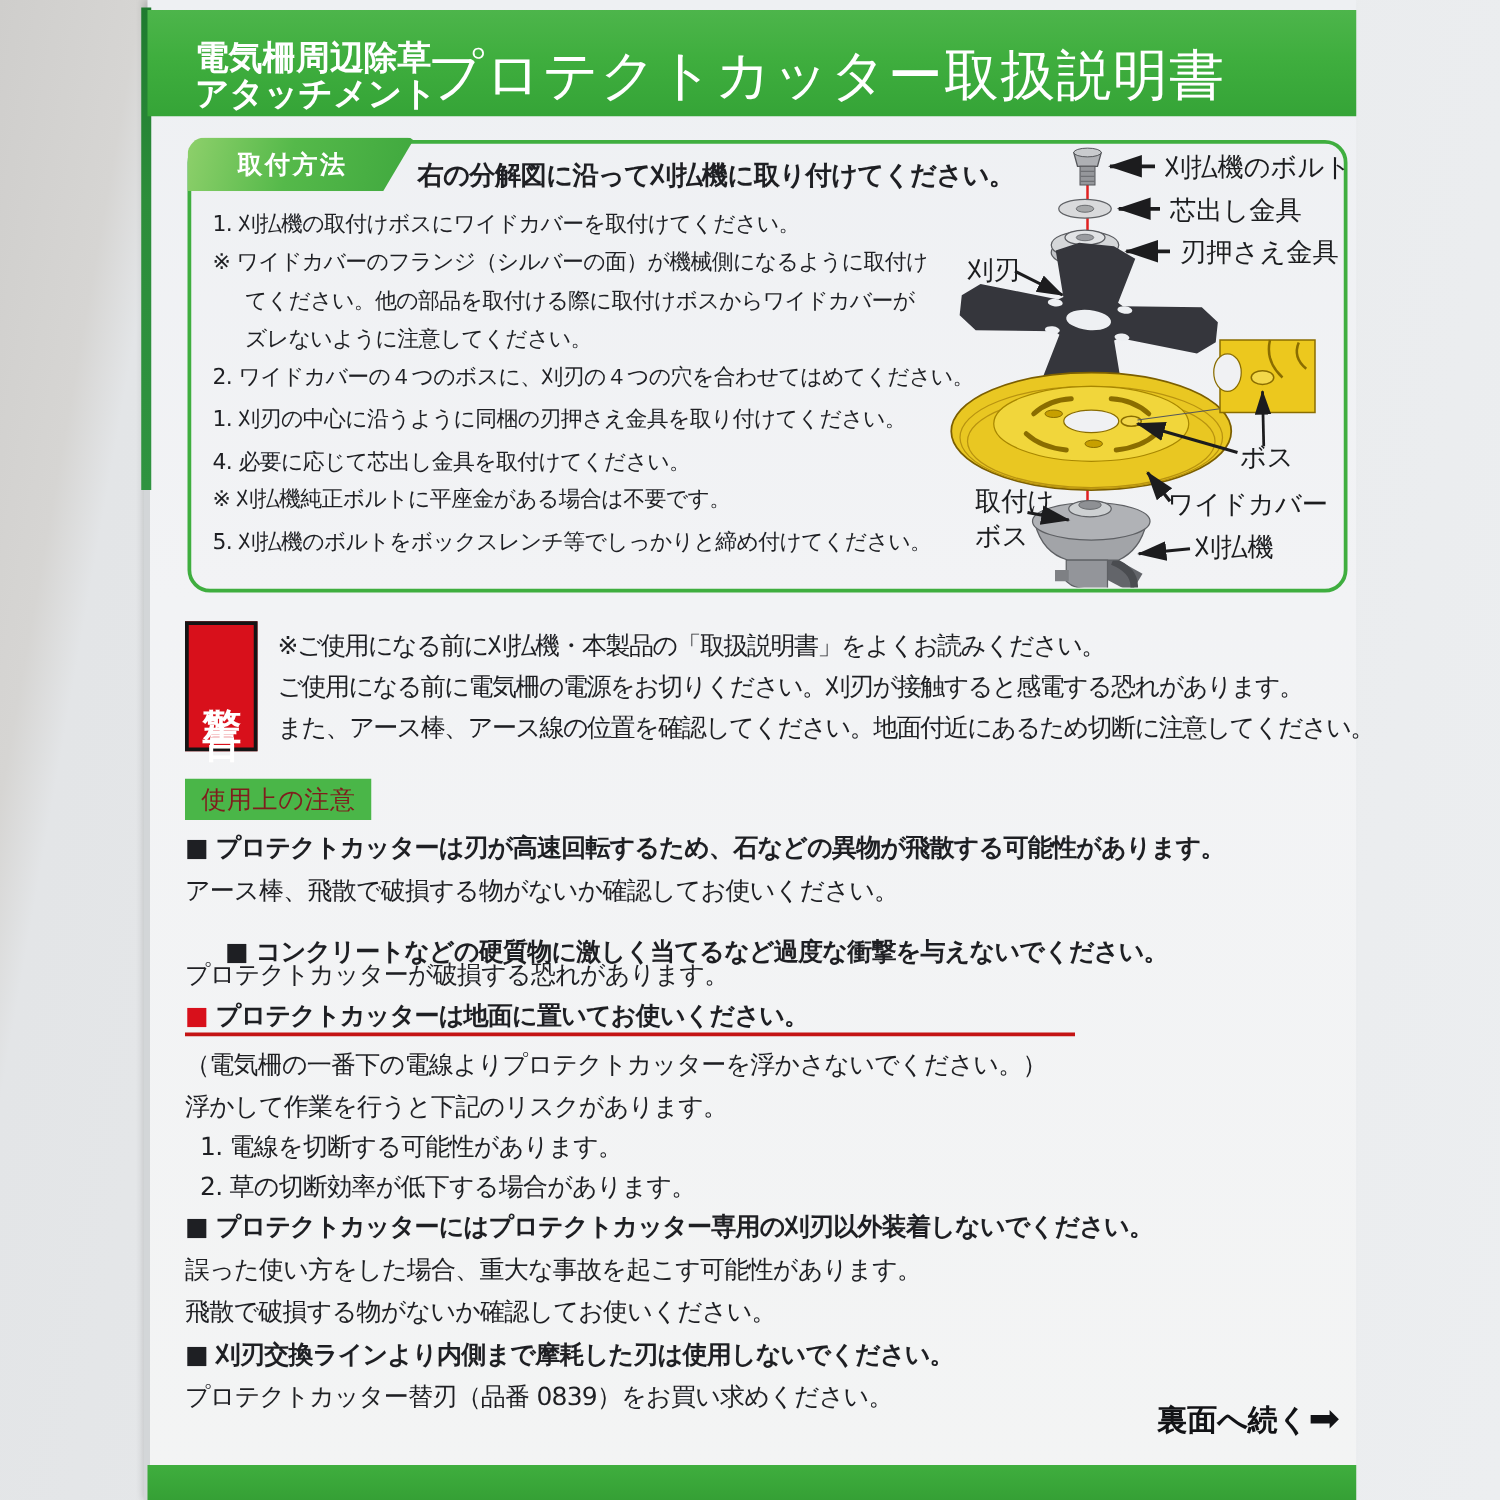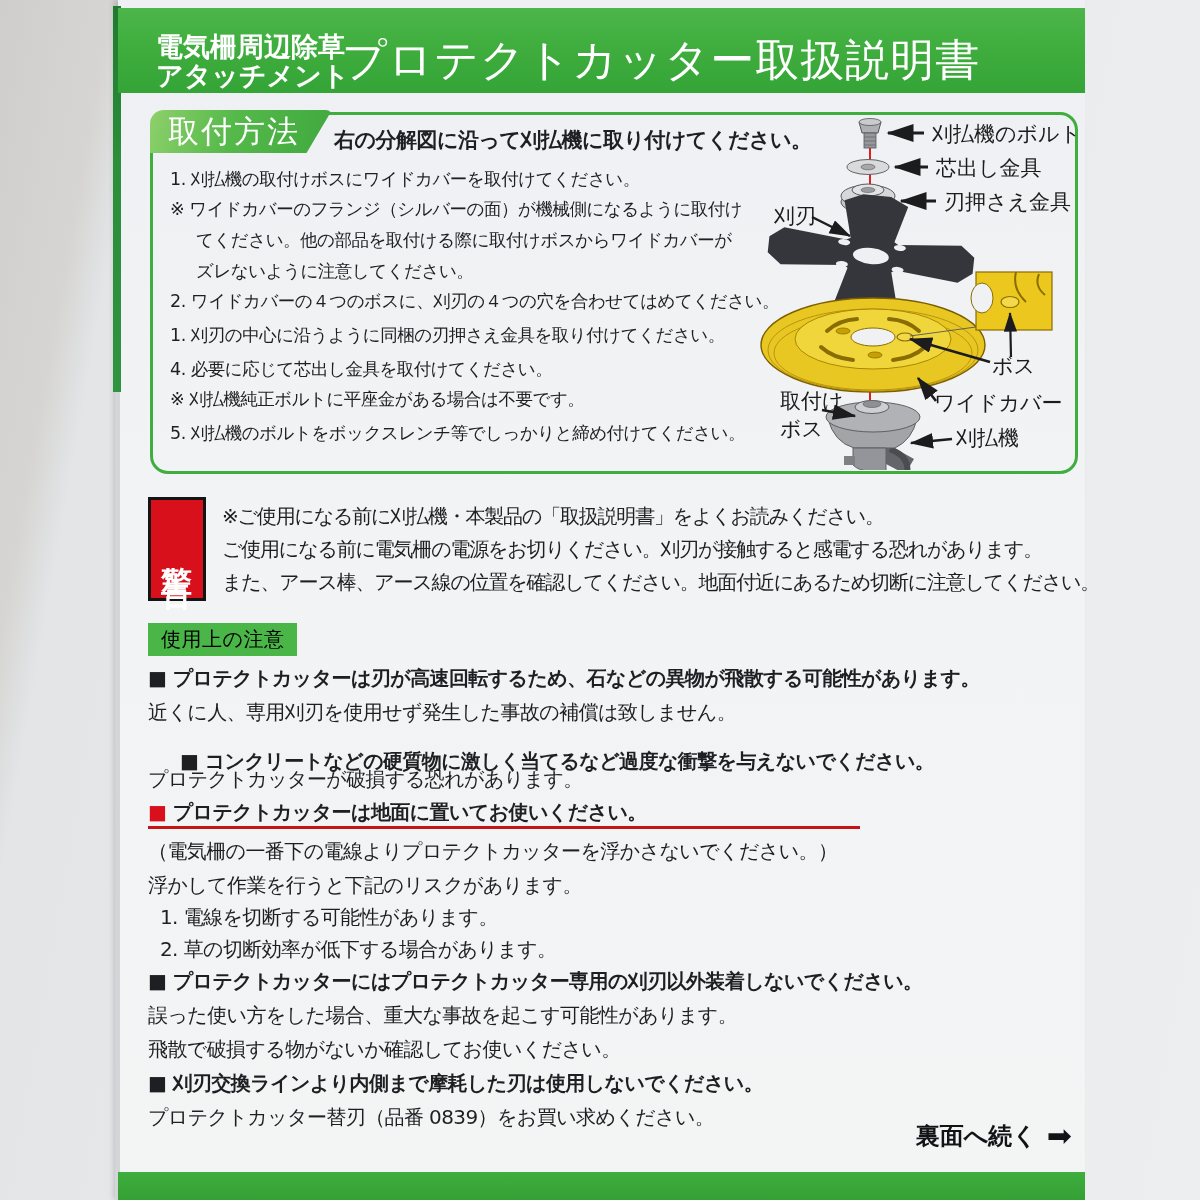--- a/index.html
+++ b/index.html
@@ -30,43 +30,43 @@
     font-size:44px;letter-spacing:1px;white-space:nowrap;}
 
   
   .section{position:absolute;left:150px;top:112px;width:922px;height:356px;
     border:3px solid #3fae3f;border-radius:18px;background:transparent;}
   .tab{position:absolute;left:150px;top:110px;width:182px;height:43px;
     background:linear-gradient(105deg,#8ed06b 0%,#55b94a 45%,#3fa83e 100%);
     border-radius:14px 6px 0 0;
     clip-path:polygon(0 0,100% 0,86% 100%,0 100%);
     display:flex;align-items:center;justify-content:center;}
-  .tab span{color:#fff;font-weight:normal;font-size:31px;letter-spacing:2px;padding-right:14px;}
+  .tab span{color:#fff;font-weight:bold;font-size:20px;letter-spacing:2px;padding-right:14px;}
   .install-intro{left:334px;top:126px;font-size:21px;font-weight:bold;letter-spacing:-0.5px;}
   .step{font-size:17.5px;letter-spacing:-0.5px;}
 
   
   .warn-box{position:absolute;left:148px;top:497px;width:58px;height:104px;
     background:#d8101b;border:3px solid #141414;box-sizing:border-box;
     display:flex;align-items:center;justify-content:center;}
   .warn-box span{writing-mode:vertical-rl;color:#fff;font-weight:bold;font-size:31px;
     letter-spacing:10px;margin-top:6px;}
   .warn-line{font-size:20px;letter-spacing:-1.2px;}
 
   
   .usage-label{position:absolute;left:148px;top:623px;height:33px;background:#4ab648;
     display:flex;align-items:center;padding:0 13px;}
-  .usage-label span{color:#000000;font-size:20px;letter-spacing:0.5px;}
+  .usage-label span{color:#7f1d1d;font-size:20px;letter-spacing:0.5px;}
   .note{font-size:20px;letter-spacing:-0.6px;}
   .red-bullet{color:#d8101b;}
   .red-underline{position:absolute;left:148px;top:826px;width:712px;height:3px;background:#c41414;}
 
   
   .continue{position:absolute;left:820px;top:1120px;width:252px;display:flex;
-    justify-content:flex-end;align-items:center;gap:10px;}
+    justify-content:flex-end;align-items:center;gap:0;}
   .continue .c-txt{font-size:24px;font-weight:bold;color:#121316;}
   .continue .c-arrow{font-size:30px;color:#121316;line-height:1;}
   .bottom-band{position:absolute;left:118px;top:1172px;width:967px;height:28px;
     background:linear-gradient(180deg,#3fae3e,#35a035);}
 
   svg text{font-family:"DejaVu Sans","Liberation Sans",sans-serif;font-size:21px;fill:#1b1c1e;}
 </style>
 </head>
 <body>
 
@@ -203,21 +203,21 @@
     <span>警告</span>
   </div>
   <div class="txt warn-line" style="left:222px;top:503px;">※ご使用になる前に刈払機・本製品の「取扱説明書」をよくお読みください。</div>
   <div class="txt warn-line" style="left:222px;top:536px;">ご使用になる前に電気柵の電源をお切りください。刈刃が接触すると感電する恐れがあります。</div>
   <div class="txt warn-line" style="left:222px;top:569px;">また、アース棒、アース線の位置を確認してください。地面付近にあるため切断に注意してください。</div>
 
   <div class="usage-label">
     <span>使用上の注意</span>
   </div>
   <div class="txt note bold" style="left:148px;top:665px;">■ プロテクトカッターは刃が高速回転するため、石などの異物が飛散する可能性があります。</div>
-  <div class="txt note" style="left:148px;top:699px;">近くに人、専用刈刃を使用せず発生した事故の補償は致しません。</div>
+  <div class="txt note" style="left:148px;top:699px;">アース棒、飛散で破損する物がないか確認してお使いください。</div>
   <div class="txt note bold" style="left:148px;top:748px;margin-left:32px;">■ コンクリートなどの硬質物に激しく当てるなど過度な衝撃を与えないでください。</div>
   <div class="txt note" style="left:148px;top:766px;">プロテクトカッターが破損する恐れがあります。</div>
   <div class="txt note bold" style="left:148px;top:799px;"><span class="red-bullet">■</span><span> プロテクトカッターは地面に置いてお使いください。</span></div>
   <div class="red-underline"></div>
   <div class="txt note" style="left:148px;top:838px;">（電気柵の一番下の電線よりプロテクトカッターを浮かさないでください。）</div>
   <div class="txt note" style="left:148px;top:872px;">浮かして作業を行うと下記のリスクがあります。</div>
   <div class="txt note" style="left:160px;top:904px;">1. 電線を切断する可能性があります。</div>
   <div class="txt note" style="left:160px;top:936px;">2. 草の切断効率が低下する場合があります。</div>
   <div class="txt note bold" style="left:148px;top:968px;">■ プロテクトカッターにはプロテクトカッター専用の刈刃以外装着しないでください。</div>
   <div class="txt note" style="left:148px;top:1002px;">誤った使い方をした場合、重大な事故を起こす可能性があります。</div>

